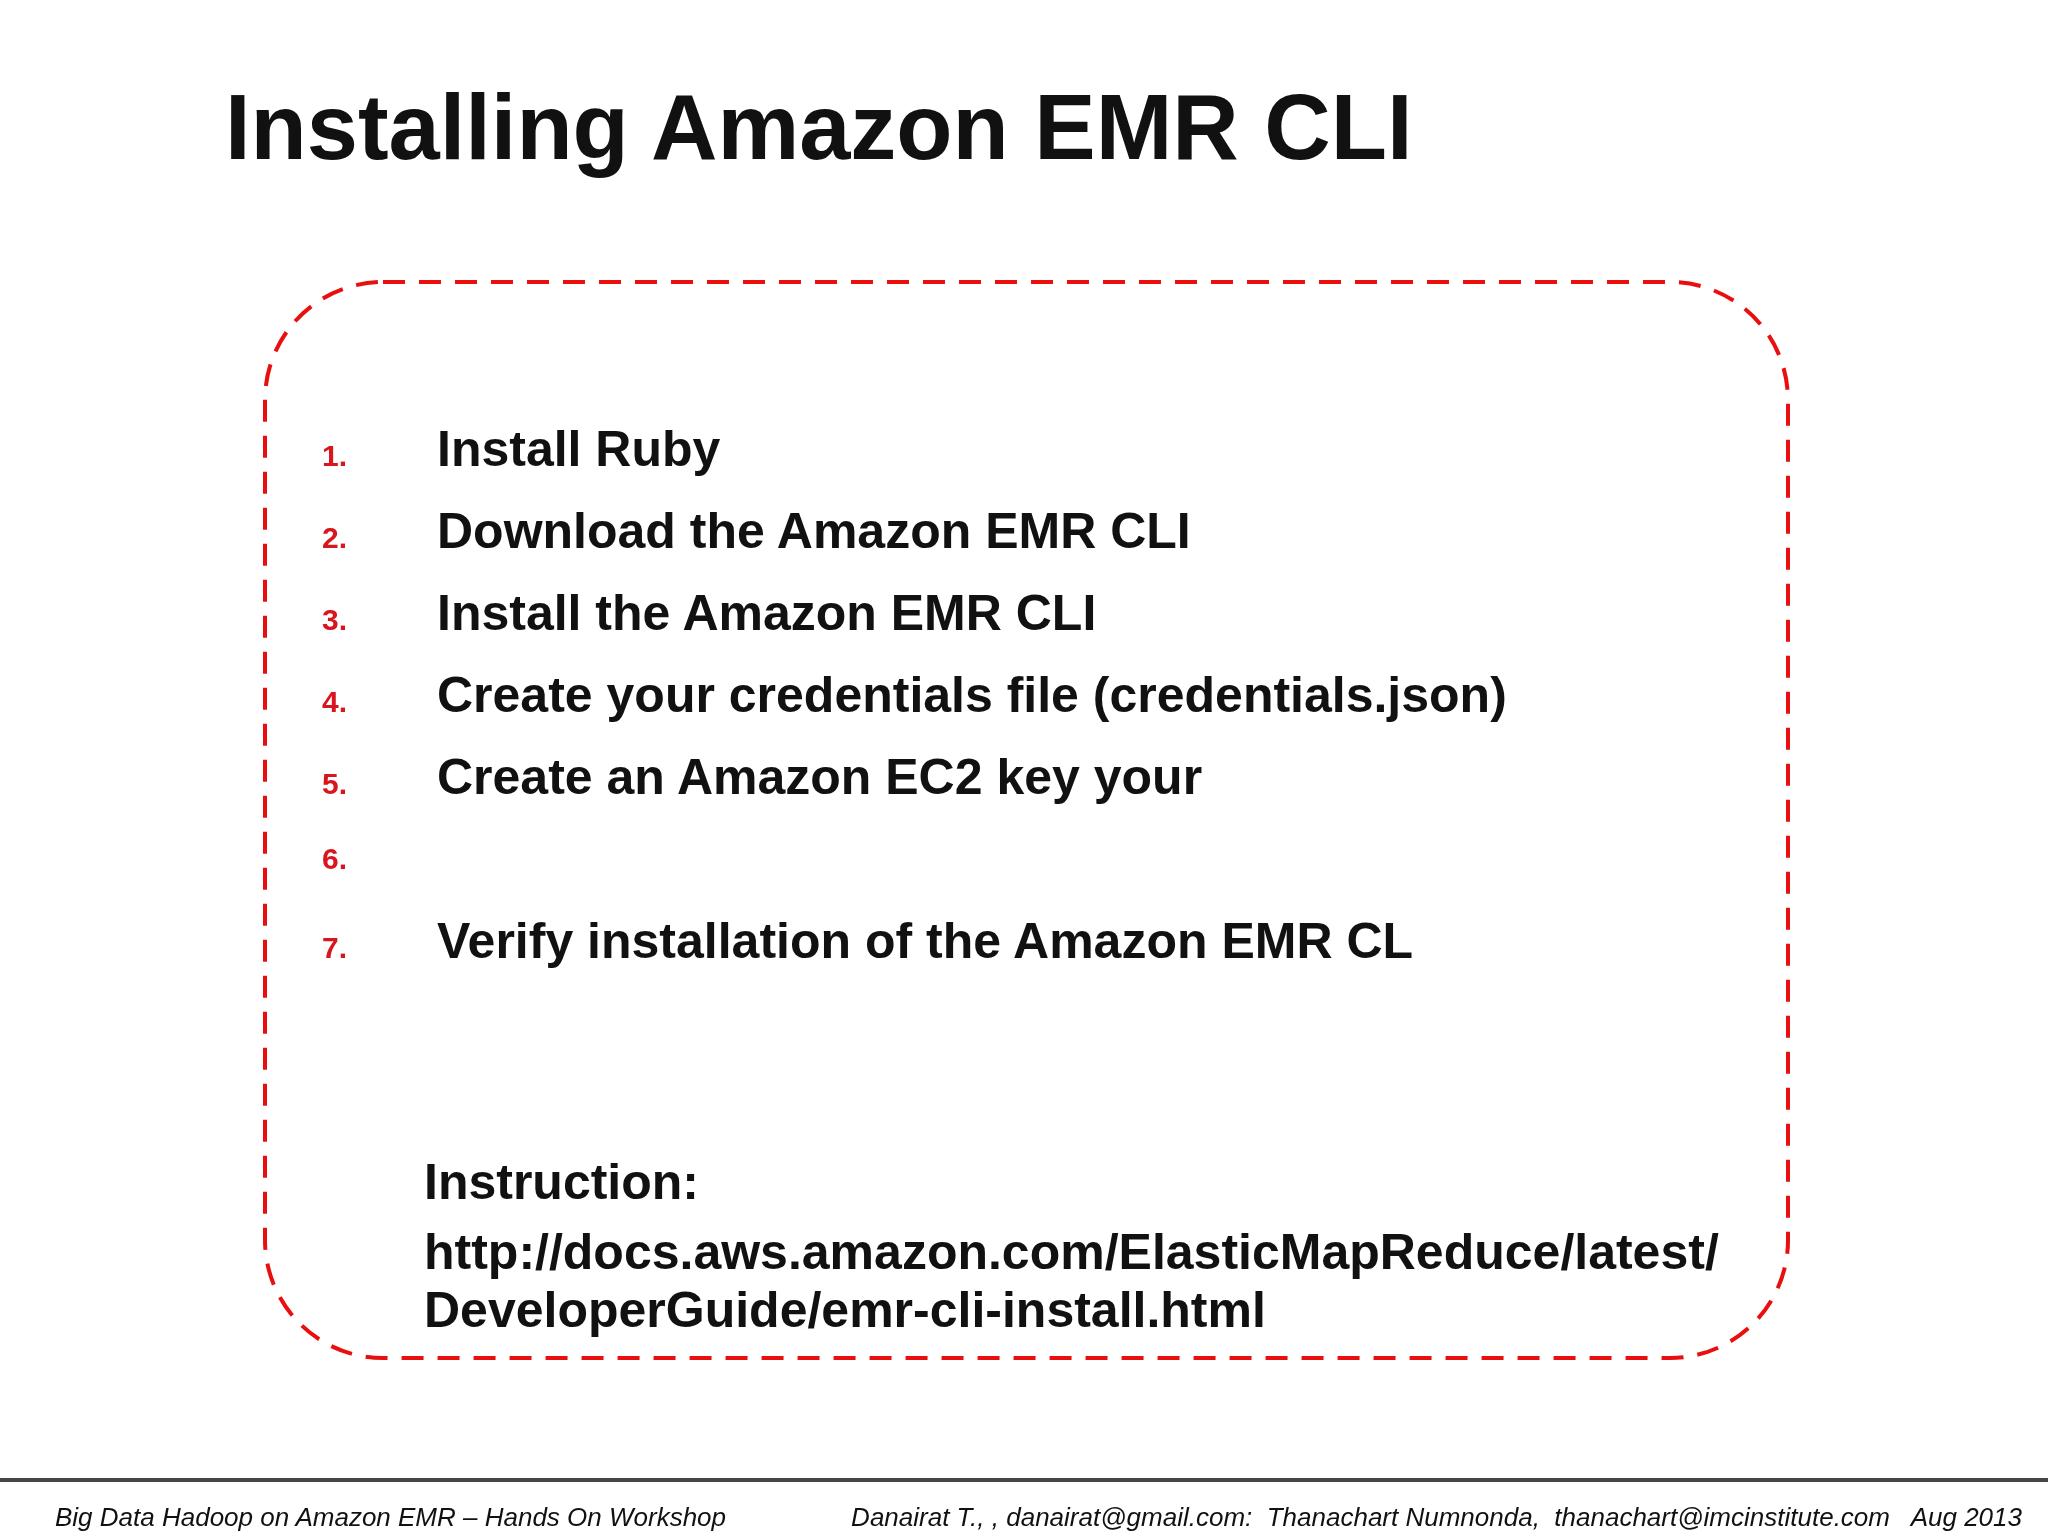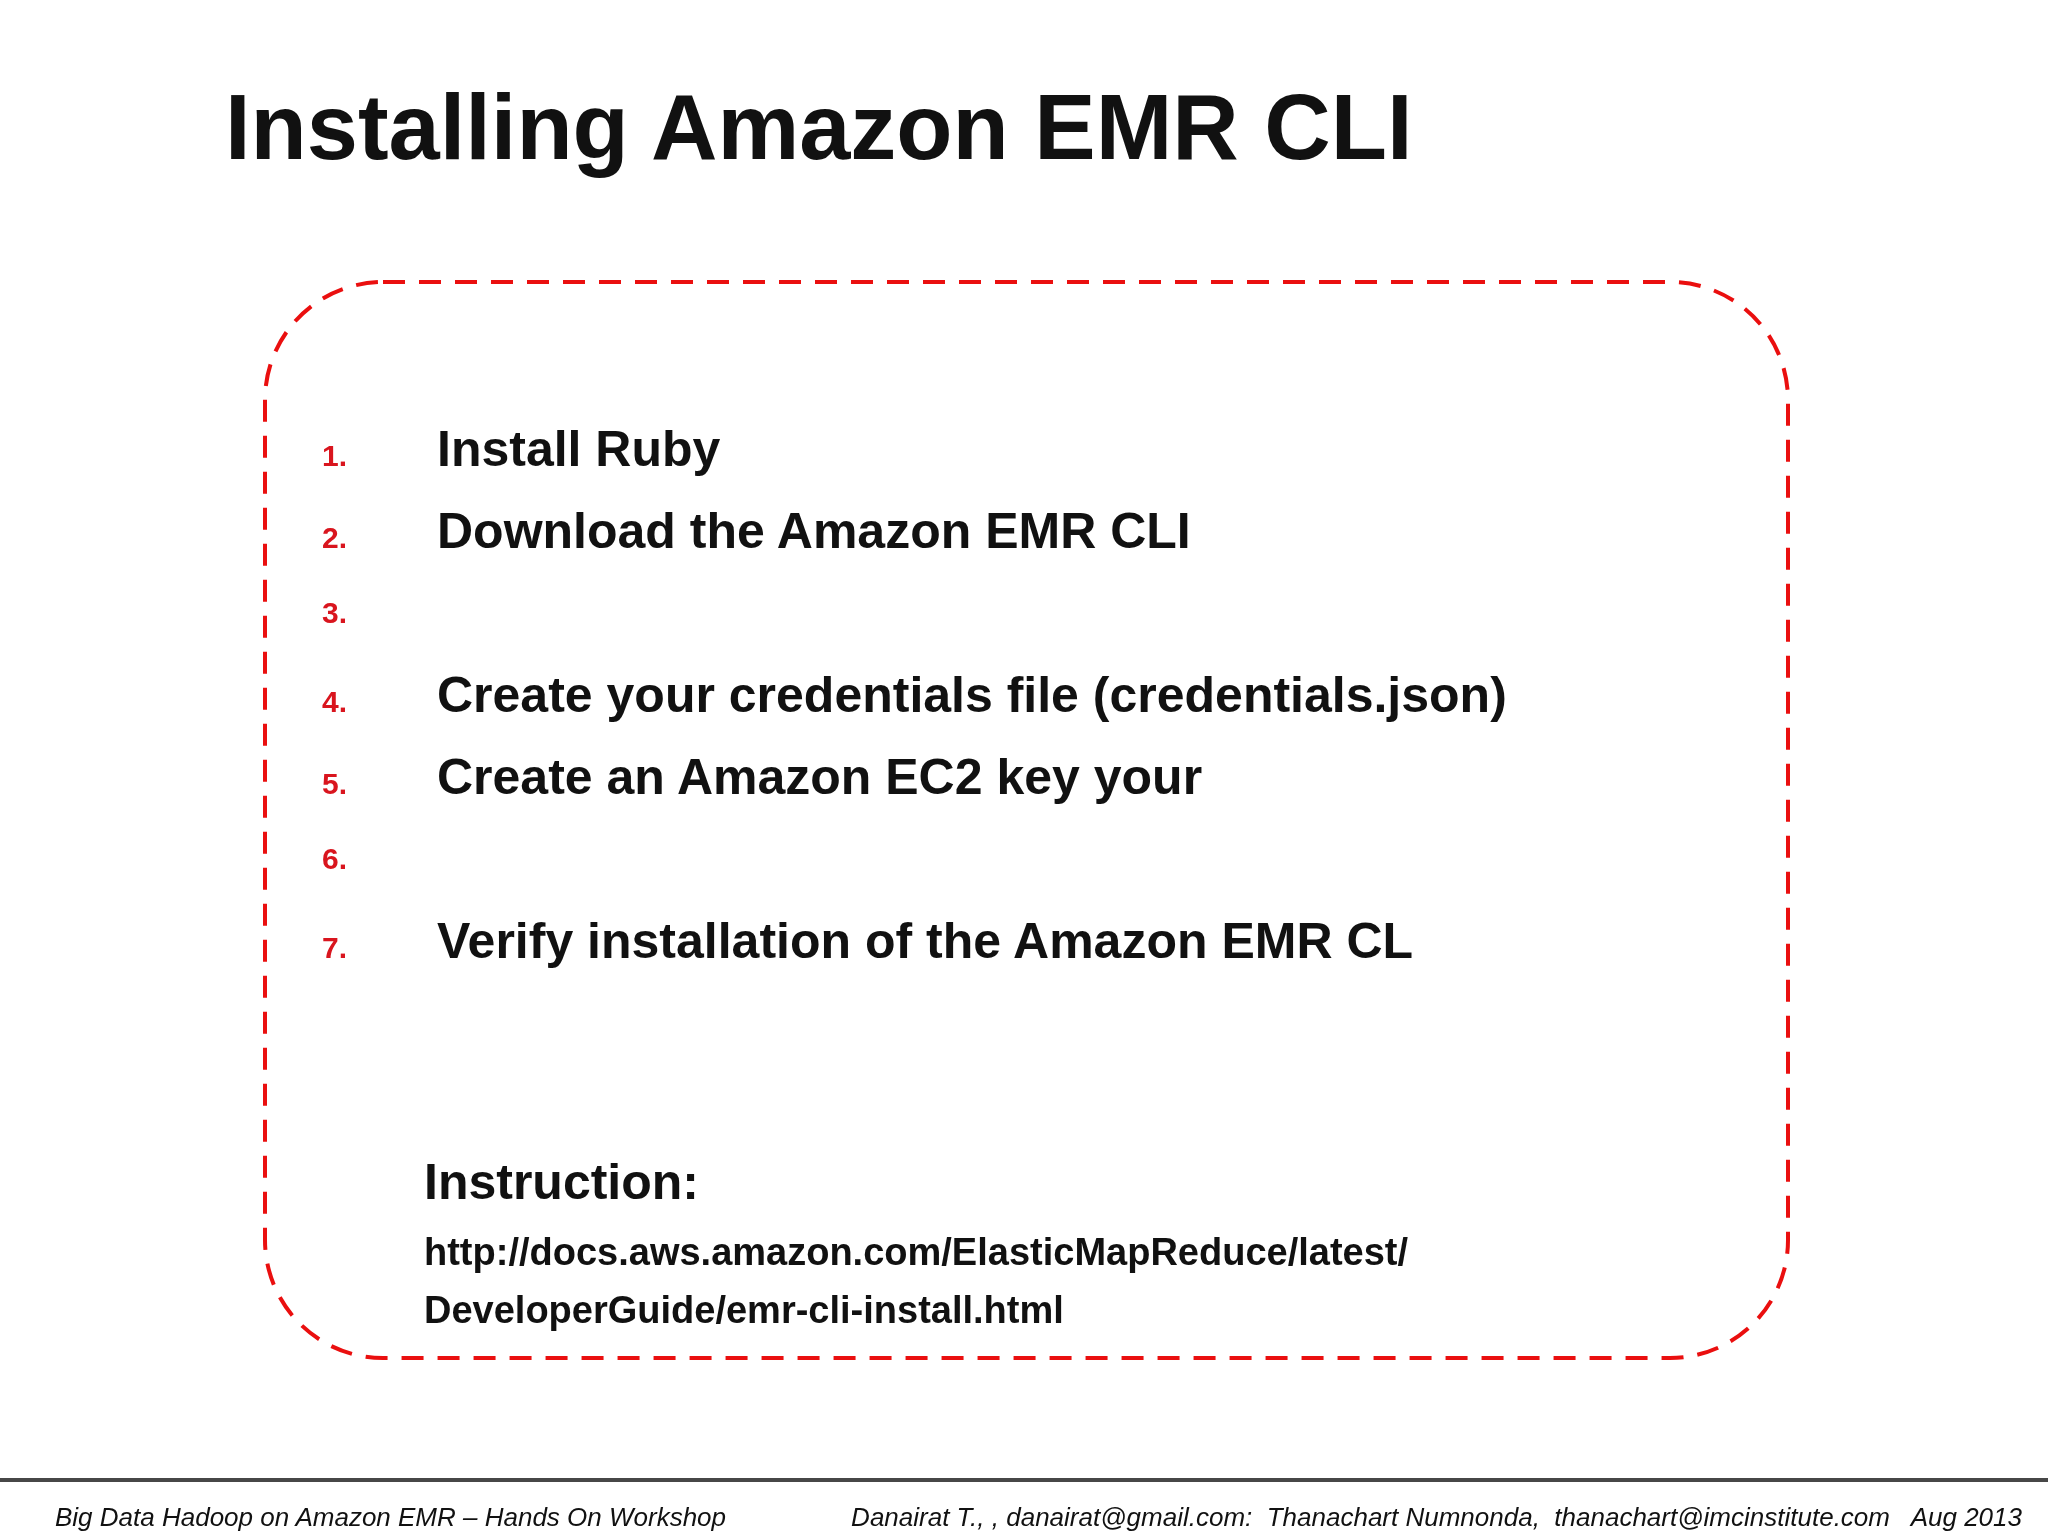--- a/index.html
+++ b/index.html
@@ -63,21 +63,21 @@
     font-size: 50px;
     font-weight: bold;
     line-height: 60px;
     color: var(--text, #111111);
   }
   .instruction-url {
     position: absolute;
     left: 424px;
     top: 1223px;
     width: 1370px;
-    font-size: 38px;
+    font-size: 50px;
     font-weight: bold;
     line-height: 58px;
     color: var(--text, #111111);
   }
   .footer-rule {
     position: absolute;
     left: 0;
     top: 1478px;
     width: 2048px;
     height: 4px;
@@ -120,20 +120,21 @@
     <div class="step">
       <span class="step-num">1.</span>
       <span class="step-text">Install Ruby</span>
     </div>
     <div class="step">
       <span class="step-num">2.</span>
       <span class="step-text">Download the Amazon EMR CLI</span>
     </div>
     <div class="step">
       <span class="step-num">3.</span>
+      <span class="step-text">Install the Amazon EMR CLI</span>
     </div>
     <div class="step">
       <span class="step-num">4.</span>
       <span class="step-text">Create your credentials file (credentials.json)</span>
     </div>
     <div class="step">
       <span class="step-num">5.</span>
       <span class="step-text">Create an Amazon EC2 key your</span>
     </div>
     <div class="step">

